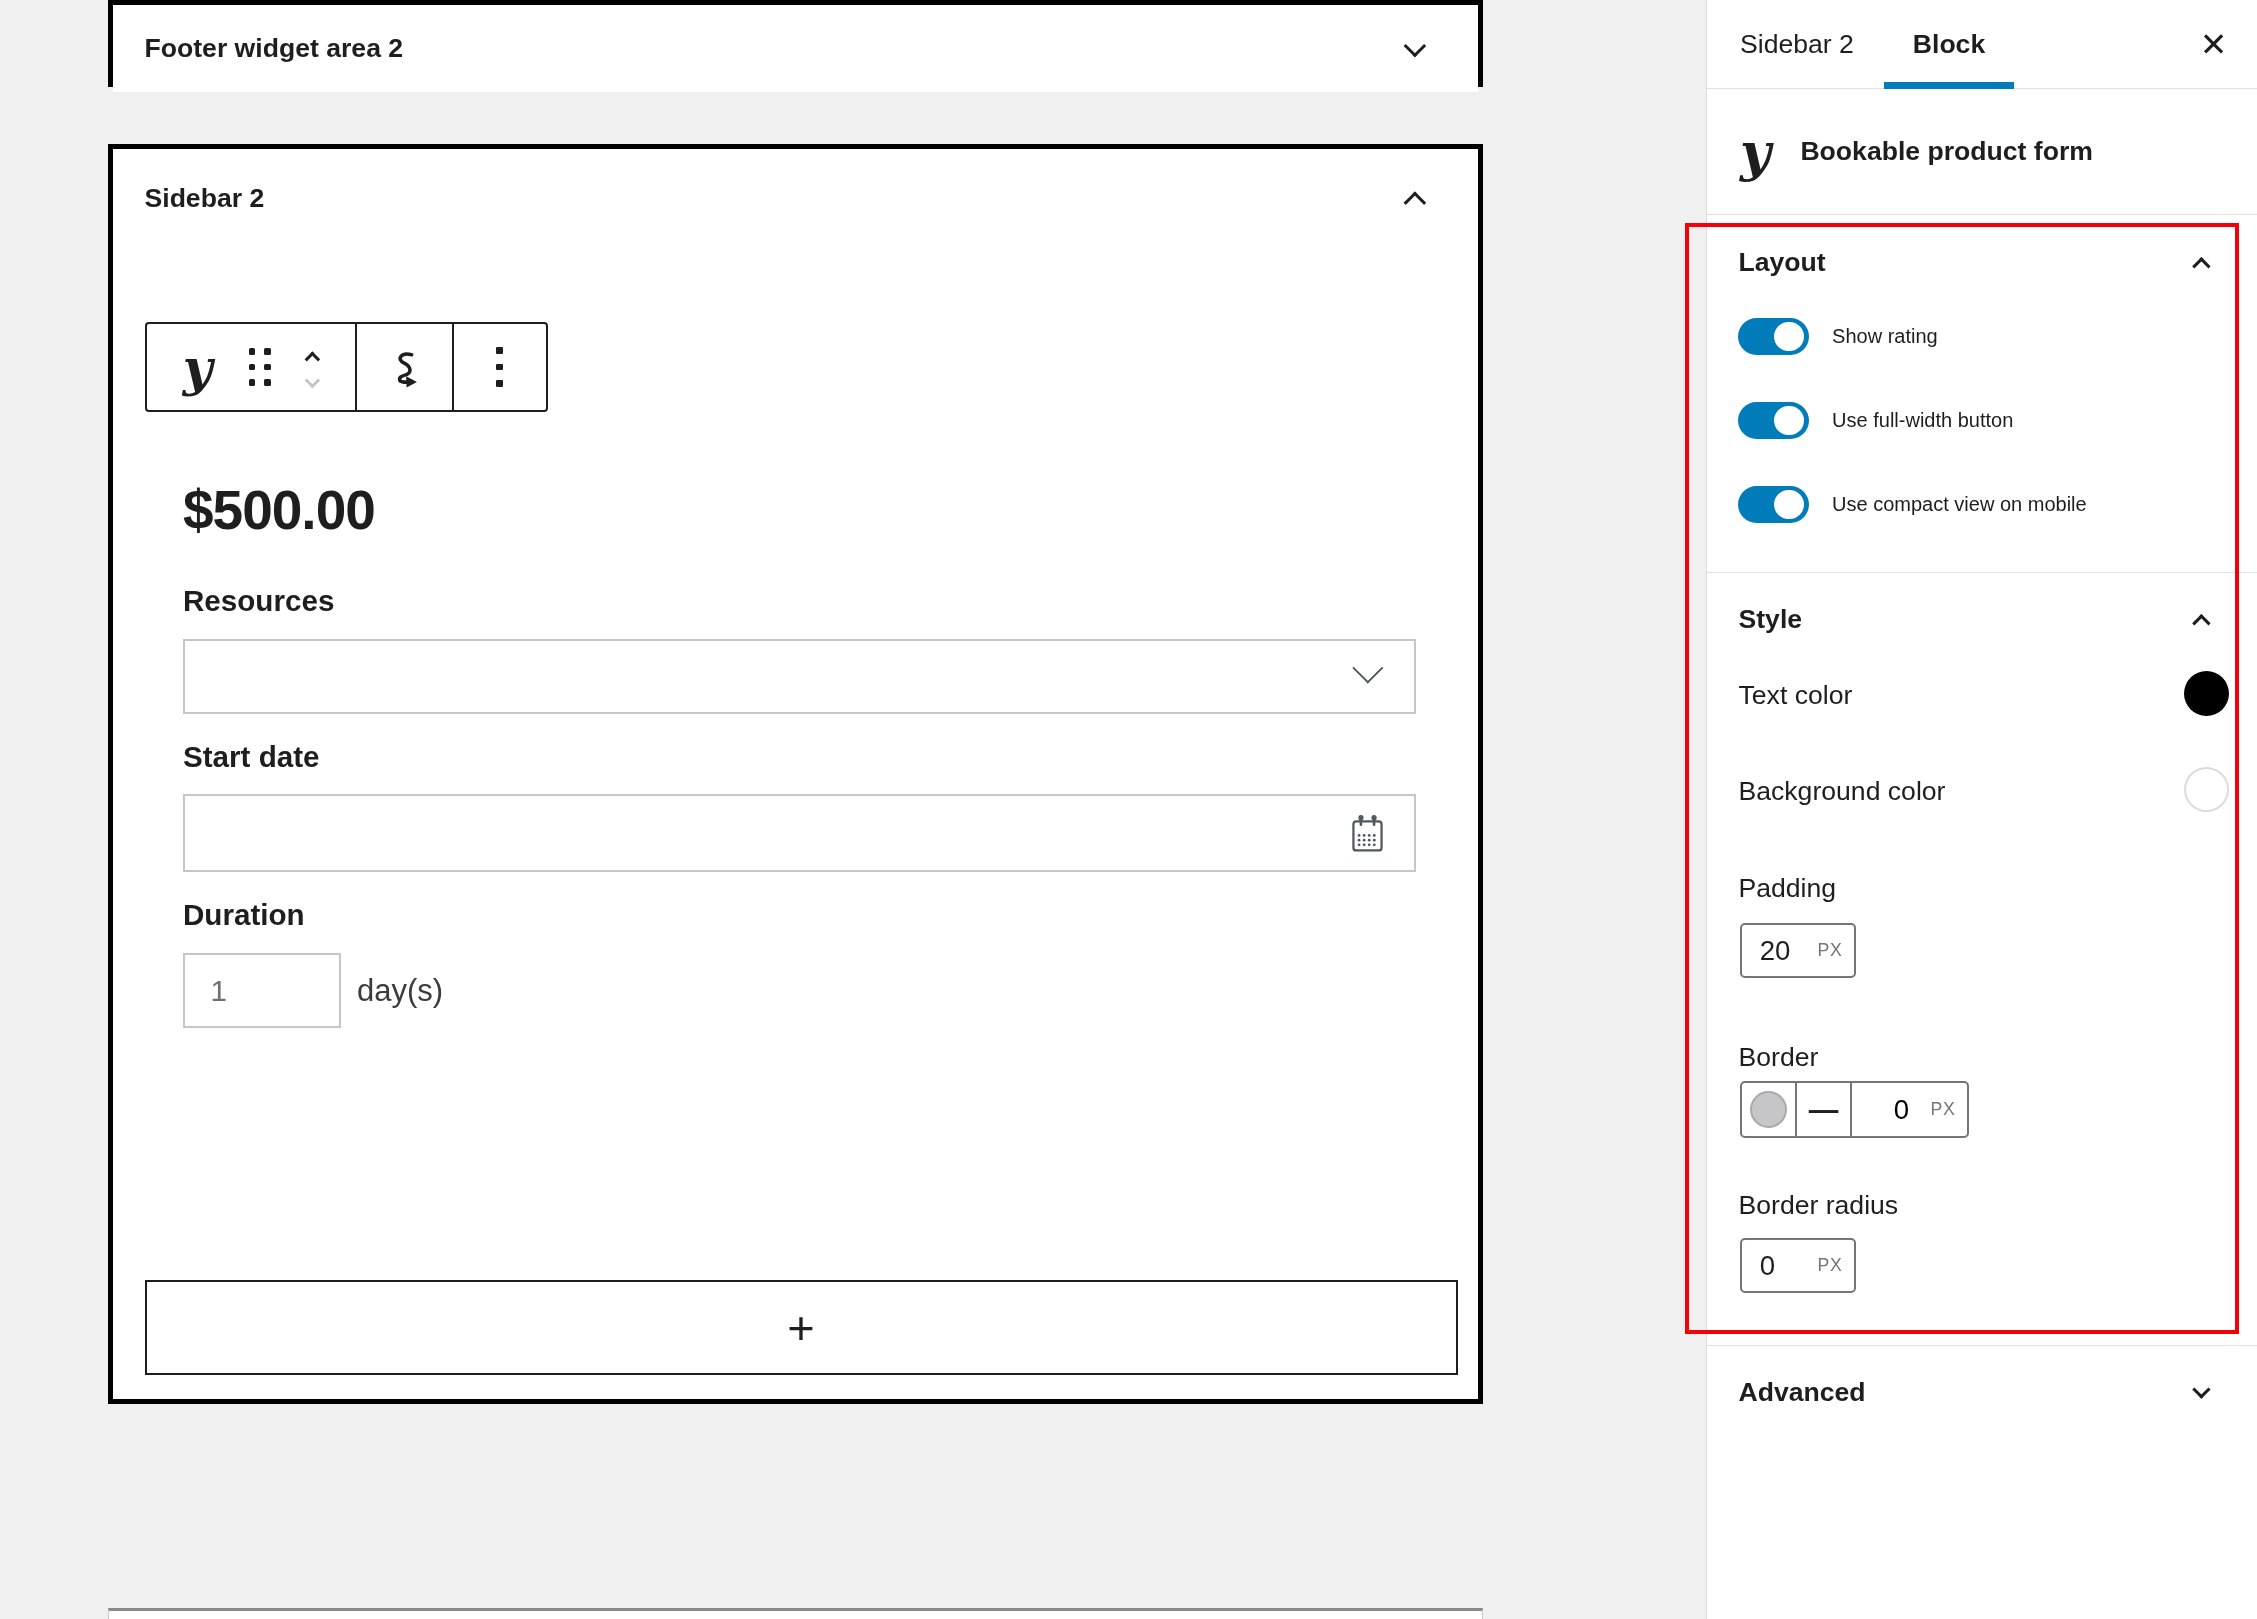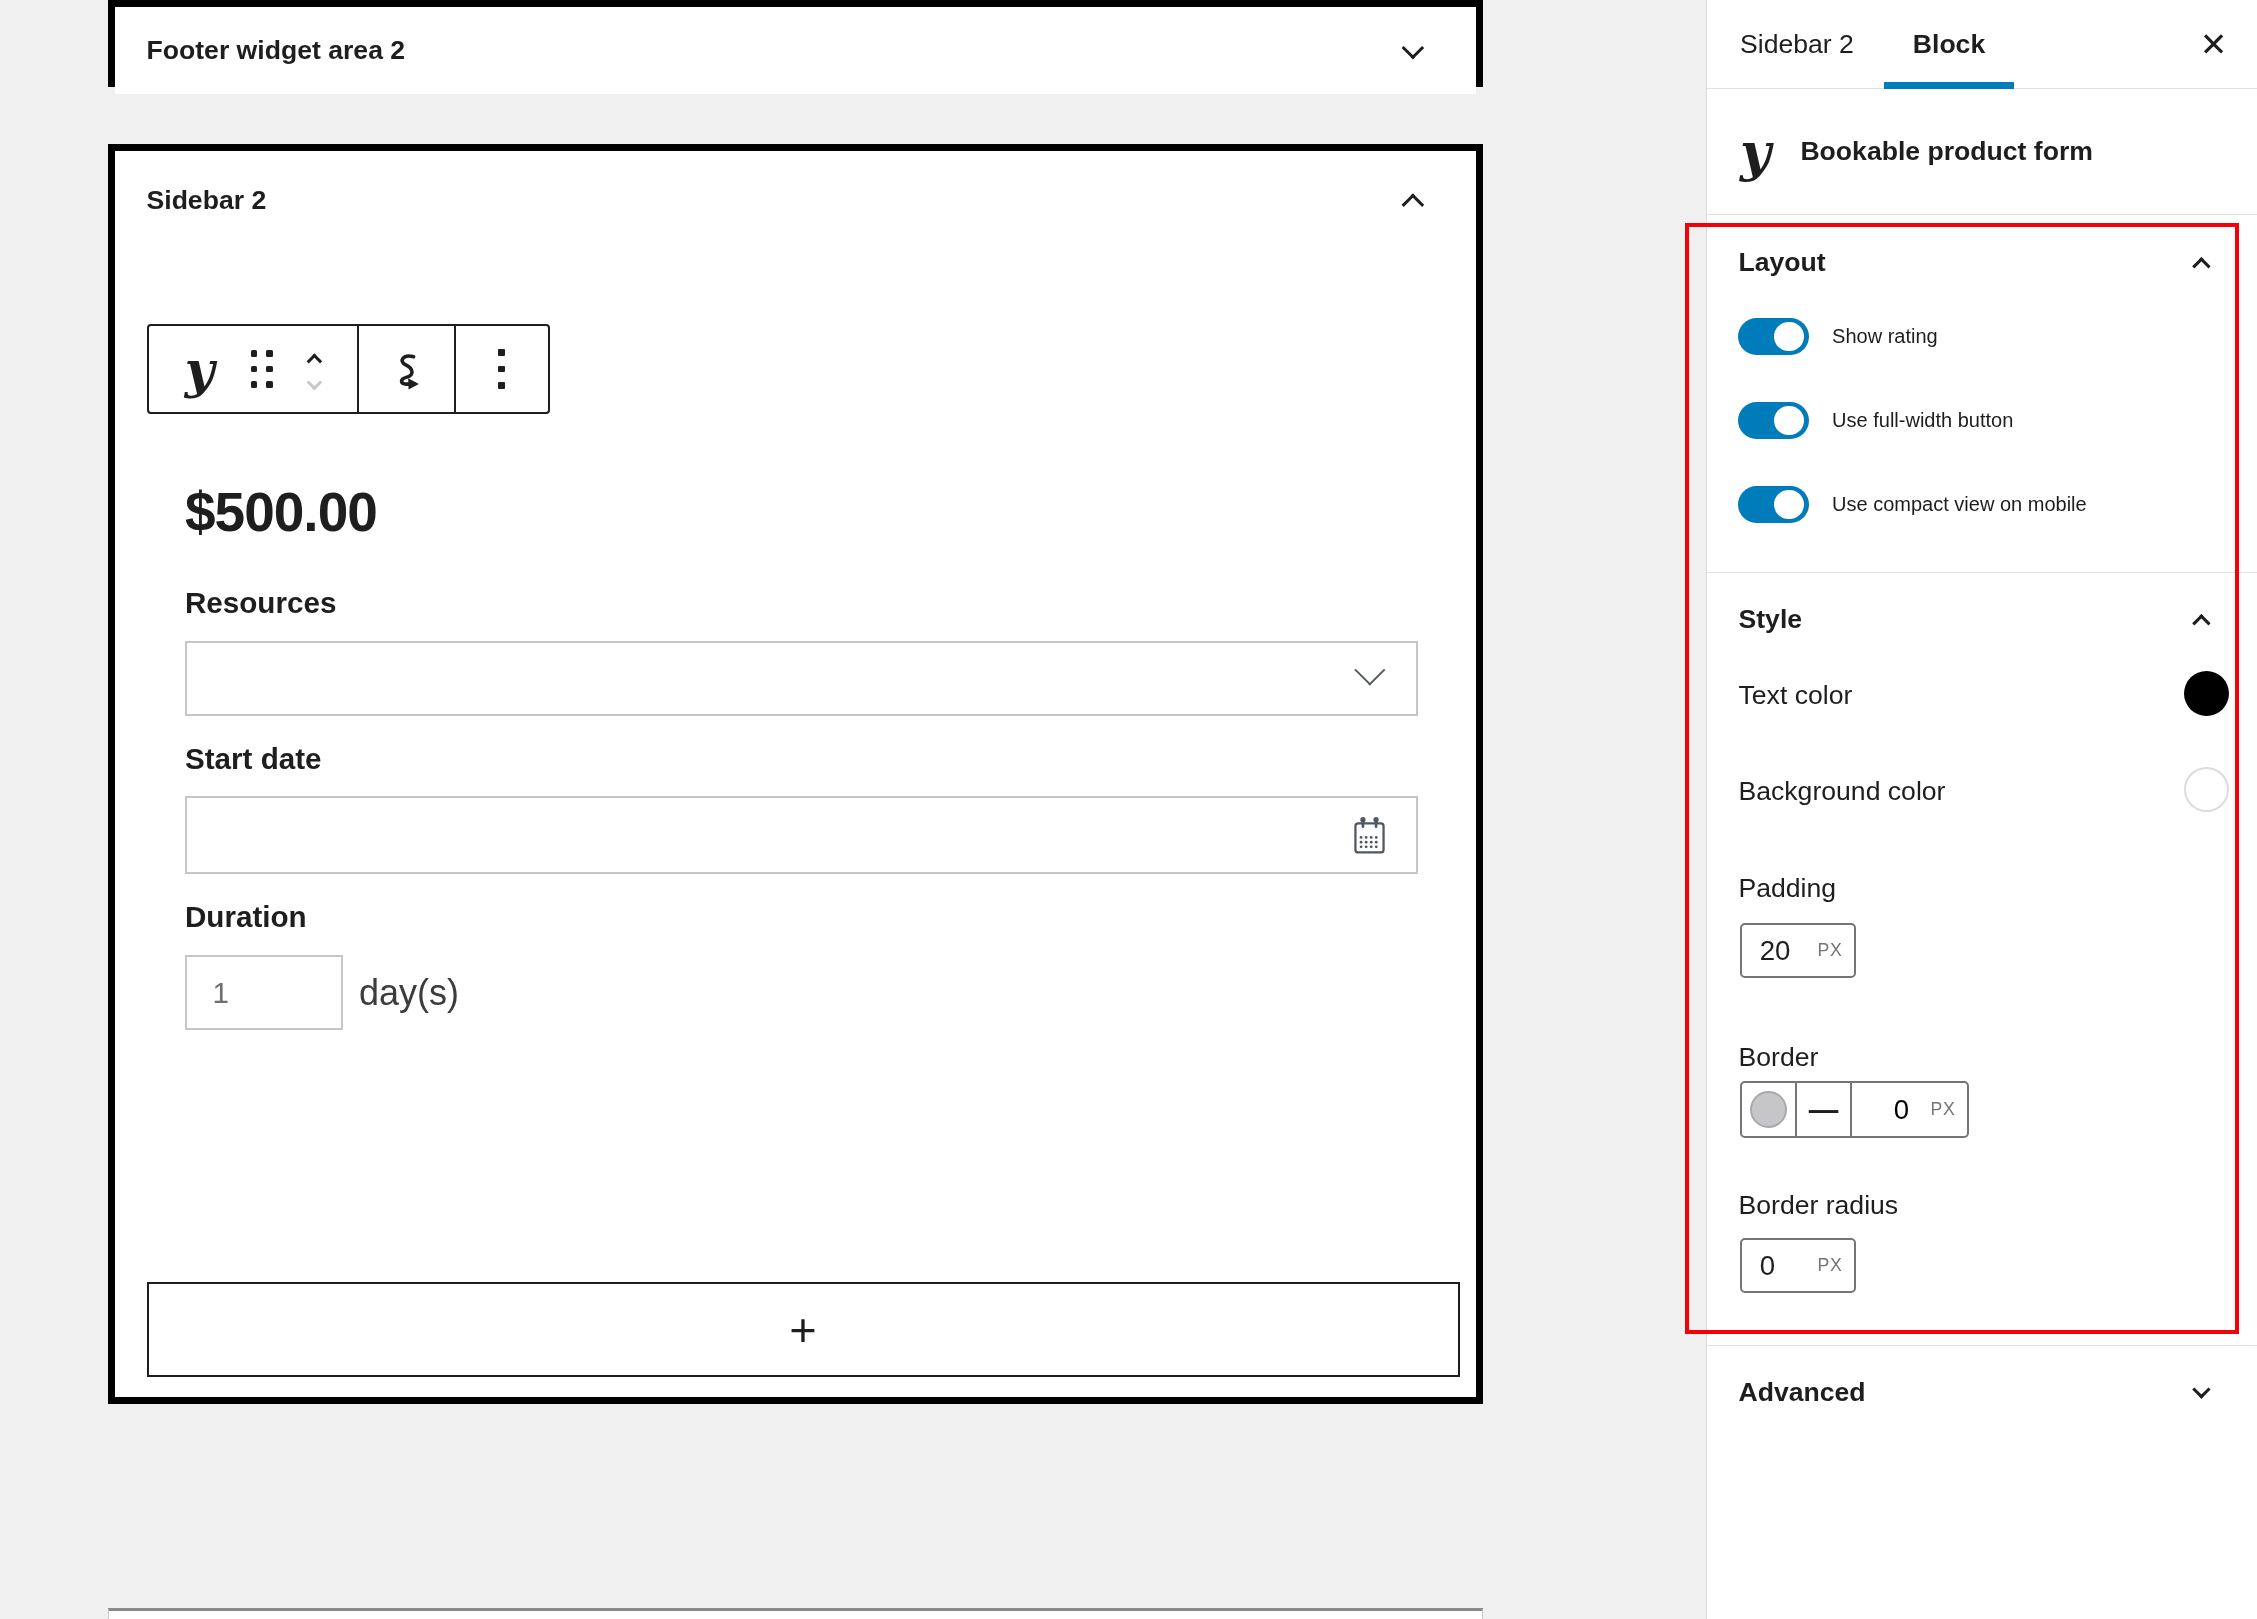--- a/index.html
+++ b/index.html
@@ -1,21 +1,21 @@
 <!DOCTYPE html>
 <html><head>
 <meta charset="utf-8">
 <style>
   * { margin:0; padding:0; box-sizing:border-box; }
   html,body { background:#f0f0f1; }
   body { font-family:"Liberation Sans","DejaVu Sans",sans-serif; color:#1e1e1e; }
   #page { position:relative; width:2258px; height:1619px; background:#f0f0f1; overflow:hidden; }
 
   
-  .card { position:absolute; left:108px; width:1375px; background:#fff; border:7px solid #000000; }
+  .card { position:absolute; left:108px; width:1375px; background:#fff; border:5px solid #000000; }
   #card-footer   { top:0;      height:87px; }
   #card-sidebar2 { top:144px;  height:1260px; }
   #card-sidebar3 { top:1460px; height:96px; }
   #card-next     { top:1608px; height:21.7px; border:1px solid #c9c9c9; border-top:3px solid #8a8a8a; }
 
   .card-header { display:flex; align-items:center; justify-content:space-between;
                  padding:0 55px 0 31.5px; height:87px; cursor:pointer; background:#fff; }
   #card-sidebar2 .card-header { height:99px; }
   .hdr-label { font-size:26.6px; font-weight:700; }
 
@@ -49,21 +49,21 @@
   #lbl-resources { top:435px; } #lbl-startdate { top:591px; } #lbl-duration { top:749px; }
 
   .field { position:absolute; left:70px; width:1233px; background:#fff; border:2px solid #c6c6c8; }
   .select-box { top:490px; height:75px; cursor:pointer; }
   .select-box .chev { position:absolute; right:35px; top:21.7px; }
   .date-box { top:645px; height:78px; }
   .date-box svg { position:absolute; right:23.6px; top:15.8px; }
   .dur-box { top:804px; width:158px; height:75px; }
   .dur-box input { width:100%; height:100%; border:none; outline:none; padding-left:25.6px;
                    font-size:29.6px; color:#6f6f6f; font-family:inherit; background:transparent; }
-  .days { position:absolute; left:244px; top:804px; line-height:75px; font-size:36px; color:#3c3c3c; }
+  .days { position:absolute; left:244px; top:804px; line-height:75px; font-size:31px; color:#3c3c3c; }
 
   .bookbtn { position:absolute; left:70px; top:919px; width:1234px; height:106px;
              background:#458b84; border:none; border-radius:7.9px; color:#fff;
              font-size:34px; font-weight:700; letter-spacing:1px; font-family:inherit; cursor:pointer; }
 
   .appender { position:absolute; left:31.5px; top:1131px; width:1313px; height:95px;
               background:#fff; border:2px solid #1e1e1e; display:flex; align-items:center;
               justify-content:center; font-size:47px; font-weight:400; cursor:pointer; }
 
   

